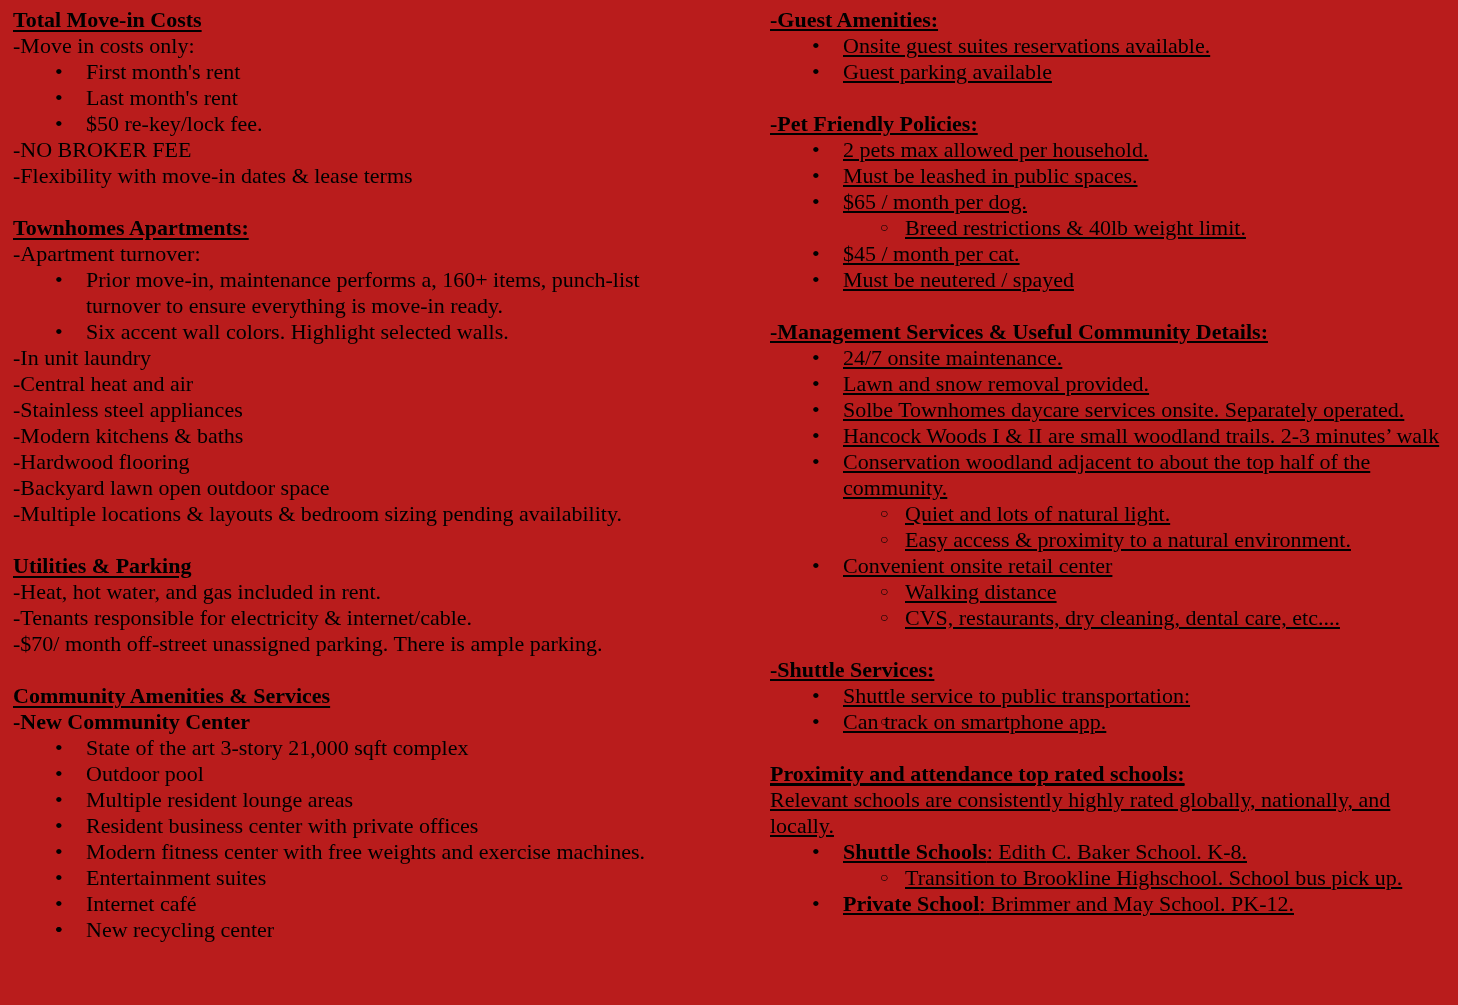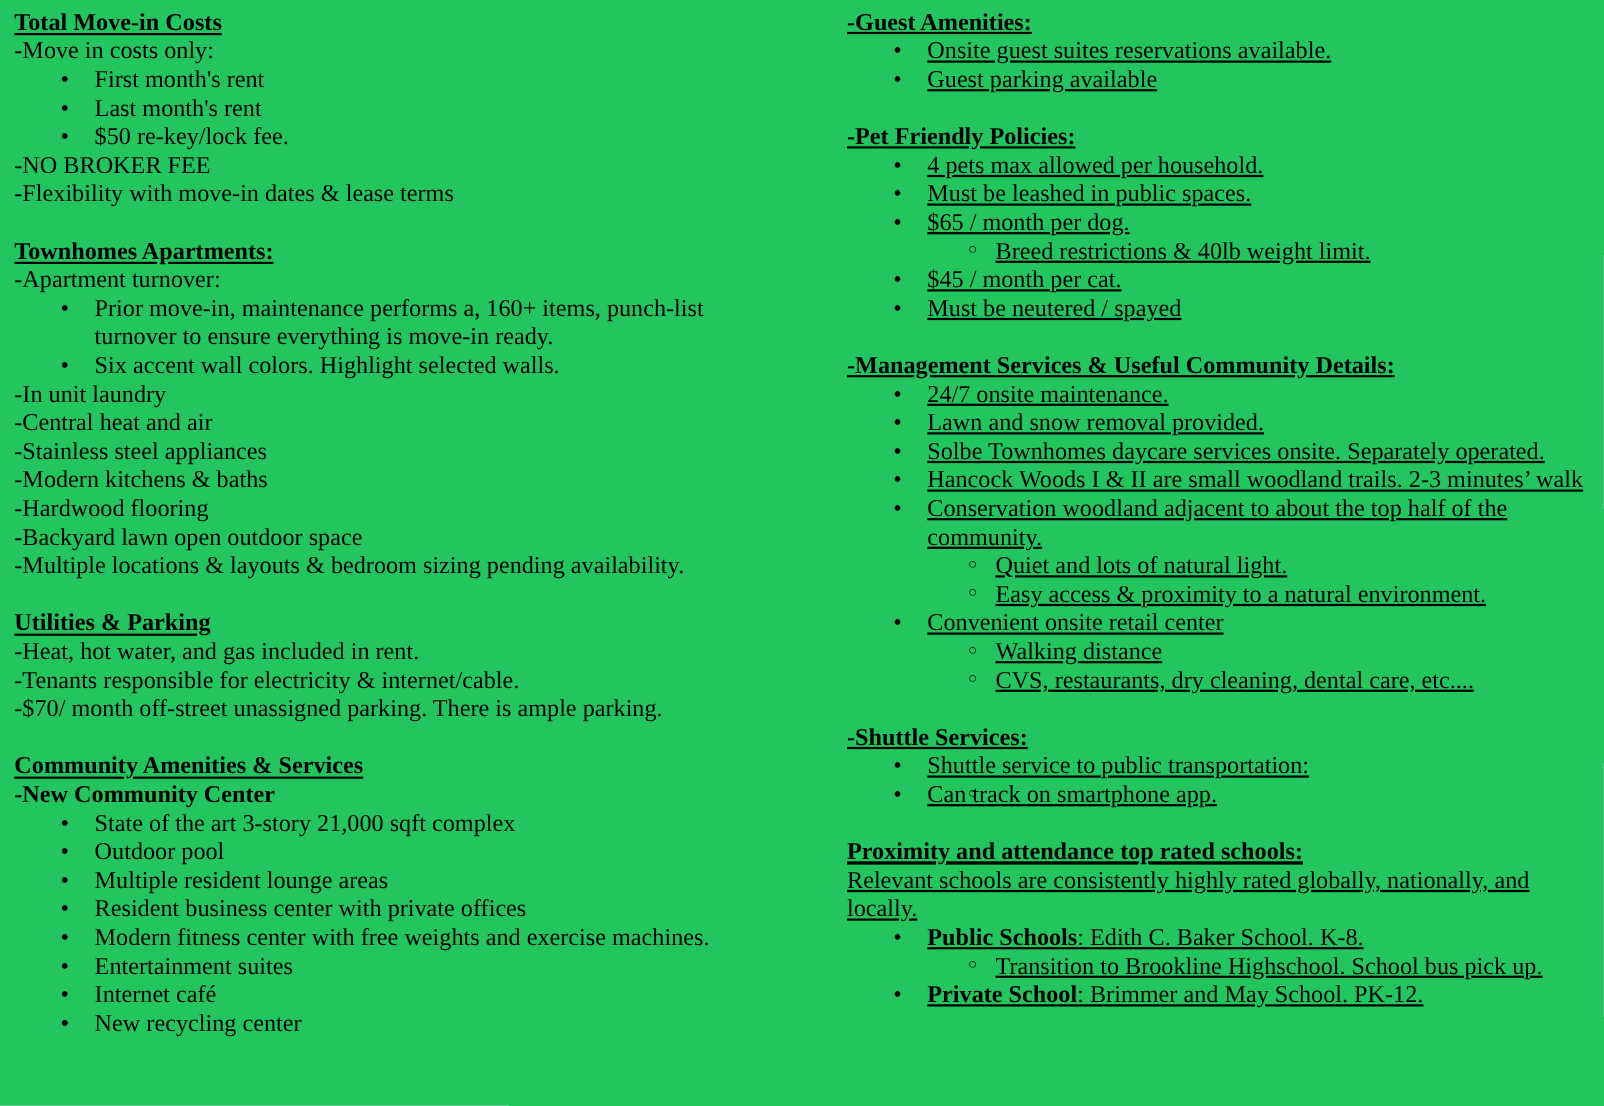--- a/index.html
+++ b/index.html
@@ -2,21 +2,21 @@
 <html><head>
 <meta charset="utf-8">
 <style>
   html,body{margin:0;padding:0;}
   body{
     width:1458px;height:1005px;background:#ffffff;color:#000000;
     font-family:"Liberation Serif","DejaVu Serif",serif;
     font-size:22px;line-height:26px;
     -webkit-text-size-adjust:none;
   }
-  .doc{position:relative;width:1458px;height:1005px;overflow:hidden;background:#22c55e;}
+  .doc{position:relative;width:1458px;height:1005px;overflow:hidden;background:#b91c1c;}
   .column{position:absolute;top:7px;}
   .col-left{left:13px;width:660px;}
   .col-right{left:770px;width:688px;text-decoration:underline;}
   .heading{font-weight:bold;}
   .line{}
   .b1{position:relative;padding-left:73px;}
   .b1 > .marker{position:absolute;left:42px;top:0;font-size:22px;}
   .b2{position:relative;padding-left:135px;}
   .b2 > .marker{position:absolute;left:110px;top:0;font-size:14px;}
   .spacer{height:26px;}
@@ -65,21 +65,21 @@
       <div class="b1"><span class="marker">•</span><span><span>Internet café</span></span></div>
       <div class="b1"><span class="marker">•</span></div>
       <div class="b1"><span class="marker">•</span><span><span>New recycling center</span></span></div>
     </div>
   <div class="column col-right">
       <div class="heading"><span>-Guest Amenities:</span></div>
       <div class="b1"><span class="marker">•</span><span><span>Onsite guest suites reservations available.</span></span></div>
       <div class="b1"><span class="marker">•</span><span><span>Guest parking available</span></span></div>
       <div class="spacer"></div>
       <div class="heading"><span>-Pet Friendly Policies:</span></div>
-      <div class="b1"><span class="marker">•</span><span><span>4 pets max allowed per household.</span></span></div>
+      <div class="b1"><span class="marker">•</span><span><span>2 pets max allowed per household.</span></span></div>
       <div class="b1"><span class="marker">•</span><span><span>Must be leashed in public spaces.</span></span></div>
       <div class="b1"><span class="marker">•</span><span><span>$65 / month per dog.</span></span></div>
       <div class="b2"><span class="marker">○</span><span><span>Breed restrictions &amp; 40lb weight limit.</span></span></div>
       <div class="b1"><span class="marker">•</span><span><span>$45 / month per cat.</span></span></div>
       <div class="b1"><span class="marker">•</span><span><span>Must be neutered / spayed</span></span></div>
       <div class="spacer"></div>
       <div class="heading"><span>-Management Services &amp; Useful Community Details:</span></div>
       <div class="b1"><span class="marker">•</span><span><span>24/7 onsite maintenance.</span></span></div>
       <div class="b1"><span class="marker">•</span><span><span>Lawn and snow removal provided.</span></span></div>
       <div class="b1"><span class="marker">•</span><span><span>Solbe Townhomes daycare services onsite. Separately operated.</span></span></div>
@@ -91,17 +91,17 @@
       <div class="b2"><span class="marker">○</span><span><span>Walking distance</span></span></div>
       <div class="b2"><span class="marker">○</span><span><span>CVS, restaurants, dry cleaning, dental care, etc....</span></span></div>
       <div class="spacer"></div>
       <div class="heading"><span>-Shuttle Services:</span></div>
       <div class="b1"><span class="marker">•</span><span><span>Shuttle service to public transportation:</span></span></div>
       <div class="b2"><span class="marker">○</span></div>
       <div class="b1"><span class="marker">•</span><span><span>Can track on smartphone app.</span></span></div>
       <div class="spacer"></div>
       <div class="heading"><span class="u">Proximity and attendance top rated schools:</span></div>
       <div class="line"><span>Relevant schools are consistently highly rated globally, nationally, and</span><br><span>locally.</span></div>
-      <div class="b1"><span class="marker">•</span><span><span class="bold">Public Schools</span><span>: Edith C. Baker School. K-8.</span></span></div>
+      <div class="b1"><span class="marker">•</span><span><span class="bold">Shuttle Schools</span><span>: Edith C. Baker School. K-8.</span></span></div>
       <div class="b2"><span class="marker">○</span><span><span>Transition to Brookline Highschool. School bus pick up.</span></span></div>
       <div class="b1"><span class="marker">•</span><span><span class="bold">Private School</span><span>: Brimmer and May School. PK-12.</span></span></div>
     </div>
 </div>
 
 </body></html>

